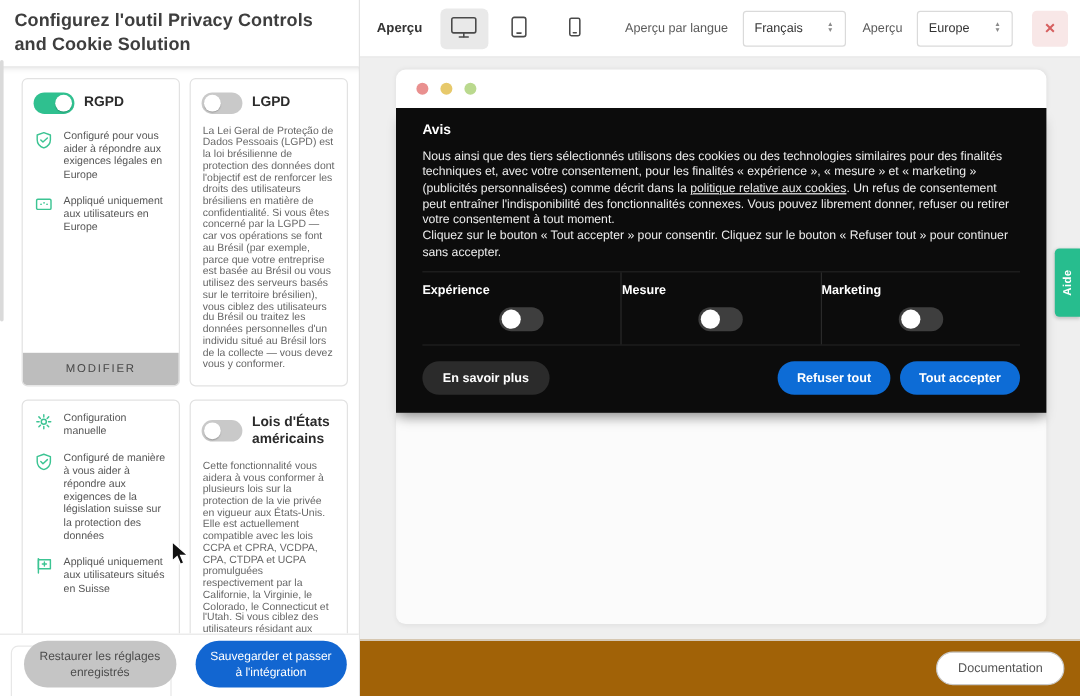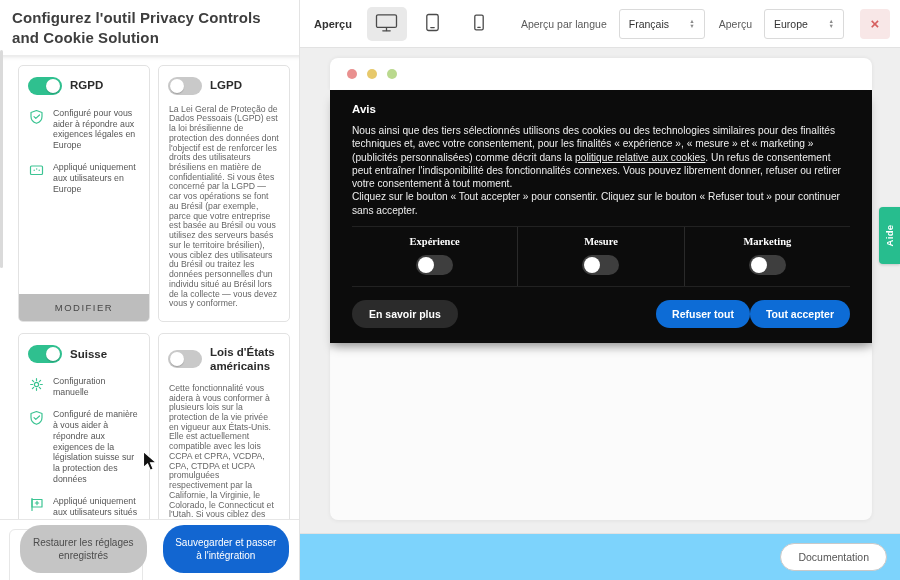--- a/index.html
+++ b/index.html
@@ -23,21 +23,21 @@
   .toggle.off .knob { left:2px; }
   .card-title { font-size:11.5px; font-weight:700; color:#2b2b2b; line-height:1.25; }
   .card-items { display:flex; flex-direction:column; gap:11px; padding:9px 10px 10px 10px; flex:1; }
   .card-item { display:flex; gap:9px; }
   .item-icon { flex:none; width:15px; height:15px; margin-top:1px; }
   .item-icon svg { stroke:#3cc493; fill:none; stroke-width:1.2; stroke-linecap:round; stroke-linejoin:round; }
   .item-text { font-size:8.8px; line-height:1.24; color:#555; }
   .card-body { font-size:8.7px; line-height:1.12; color:#666; padding:6px 10px 12px 10px; flex:1; }
   .card-action { background:#bdbdbd; text-align:center; font-size:9.5px; font-weight:400; letter-spacing:1.5px; color:#474747; padding:8px 0; cursor:pointer; }
   .scrollbar-thumb { position:absolute; left:0; top:50px; width:3px; height:218px; background:#dadada; border-radius:2px; }
-  .left-footer { height:61px; flex:none; border-top:1px solid #e6e6e6; background:#fff; position:relative; display:flex; gap:16px; padding:5px 10px 7px 20px; }
+  .left-footer { height:52px; flex:none; border-top:1px solid #e6e6e6; background:#fff; position:relative; display:flex; gap:16px; padding:5px 10px 7px 20px; }
   .partial-card { position:absolute; top:9px; left:9px; width:134px; height:60px; border:1px solid #e7e7e7; border-radius:6px 6px 0 0; z-index:0; }
   .btn-restore, .btn-save { position:relative; z-index:1; flex:1; border:none; border-radius:21px; font-size:10px; line-height:1.3; font-family:inherit; cursor:pointer; padding:4px 10px; }
   .btn-restore { background:#c5c5c5; color:#4c4c4c; }
   .btn-save { background:#1266d1; color:#fff; }
 
   
   .right-panel { flex:1; min-width:0; display:flex; flex-direction:column; background:#efefef; position:relative; }
   .toolbar { height:48px; flex:none; background:#fff; border-bottom:1px solid #e2e2e2; display:flex; align-items:center; padding:0 10px 0 14px; gap:6px; }
   .toolbar-title { font-size:11px; font-weight:700; color:#333; margin-right:9px; }
   .device-btn { width:40px; height:34px; border:none; background:transparent; border-radius:5px; display:flex; align-items:center; justify-content:center; cursor:pointer; }
@@ -53,35 +53,35 @@
   .preview-area { flex:1; position:relative; padding:10px 28px 11px 30px; overflow:hidden; }
   .mockup { width:542px; height:462px; display:flex; flex-direction:column; position:relative; }
   .mockup-top { height:32px; flex:none; background:#fff; border-radius:8px 8px 0 0; display:flex; align-items:center; gap:10px; padding-left:17px; box-shadow:0 0 4px rgba(0,0,0,.07); }
   .dot { width:10px; height:10px; border-radius:50%; }
   .dot-red { background:#e9908f; } .dot-yellow { background:#e7c96b; } .dot-green { background:#bad98e; }
   .banner { flex:none; background:#0c0c0c; padding:13px 22px 15px; box-shadow:0 7px 10px -3px rgba(0,0,0,.28); position:relative; z-index:2; }
   .banner-title { font-size:11.5px; font-weight:700; color:#fff; margin-bottom:9px; }
   .banner-text { font-size:10.2px; line-height:1.3; color:#ededed; }
   .banner-link { color:#ededed; text-decoration:underline; cursor:pointer; }
   .consent-row { display:flex; border-top:1px solid #222; border-bottom:1px solid #222; margin-top:9px; }
-  .consent-col { flex:1; text-align:center; padding:9px 0 11px;font-family:Liberation Serif, serif; }
+  .consent-col { flex:1; padding:9px 0 11px; }
   .consent-col + .consent-col { border-left:1px solid #2a2a2a; }
   .consent-label { font-size:10.5px; font-weight:600; color:#fff; margin-bottom:8px; }
   .mini-toggle { width:37px; height:20px; background:#3e3e3e; border-radius:10px; margin:0 auto; position:relative; cursor:pointer; }
   .mini-knob { position:absolute; left:2px; top:2px; width:16px; height:16px; border-radius:50%; background:#fff; }
-  .banner-actions { display:flex; align-items:center; margin-top:13px; }
+  .banner-actions { display:flex; align-items:center; gap:8px; margin-top:13px; }
   .btn-learn { background:#2b2b2b; color:#fff; border:none; border-radius:14px; padding:8px 17px; font-size:10.5px; font-weight:600; cursor:pointer; font-family:inherit; }
   .actions-spacer { flex:1; }
   .btn-primary { background:#0d6cd6; color:#fff; border:none; border-radius:14px; padding:8px 16px; font-size:10.5px; font-weight:700; cursor:pointer; font-family:inherit; }
   .mockup-page { flex:1; background:#fbfbfb; border-radius:0 0 8px 8px; box-shadow:inset 0 9px 9px -7px rgba(0,0,0,.2), 0 1px 4px rgba(0,0,0,.06); }
 
   .help-tab { position:absolute; right:0; top:207px; width:21px; height:57px; background:#27bd8e; border-radius:4px 0 0 4px; display:flex; align-items:center; justify-content:center; cursor:pointer; z-index:6; box-shadow:0 1px 3px rgba(0,0,0,.18); }
   .help-tab span { transform:rotate(-90deg); font-size:9.5px; font-weight:700; color:#fff; letter-spacing:.3px; }
 
-  .right-footer { height:47px; flex:none; background:#7dd3fc; border-top:1px solid #e2e2e2; display:flex; align-items:center; justify-content:flex-end; padding-right:13px; }
+  .right-footer { height:47px; flex:none; background:#a16207; border-top:1px solid #e2e2e2; display:flex; align-items:center; justify-content:flex-end; padding-right:13px; }
   .btn-doc { border:1px solid #c9c9c9; background:#fff; border-radius:15px; padding:7px 17px; font-size:10.5px; color:#555; cursor:pointer; font-family:inherit; }
 
   .cursor { position:absolute; left:142px; top:450px; z-index:60; pointer-events:none; }
 </style>
 </head>
 <body>
 
 <div class="app">
 
   <div class="left-panel">
@@ -128,26 +128,20 @@
           <div class="card-head">
             <div class="toggle off">
                 <div class="knob"></div>
               </div>
             <div class="card-title">LGPD</div>
           </div>
           <div class="card-body">La Lei Geral de Proteção de Dados Pessoais (LGPD) est la loi brésilienne de protection des données dont l'objectif est de renforcer les droits des utilisateurs brésiliens en matière de confidentialité. Si vous êtes concerné par la LGPD — car vos opérations se font au Brésil (par exemple, parce que votre entreprise est basée au Brésil ou vous utilisez des serveurs basés sur le territoire brésilien), vous ciblez des utilisateurs du Brésil ou traitez les données personnelles d'un individu situé au Brésil lors de la collecte — vous devez vous y conformer.</div>
         </div>
 
         <div class="card">
-          <div class="card-head">
-            <div class="toggle on">
-                <div class="knob"></div>
-              </div>
-            <div class="card-title">Suisse</div>
-          </div>
           <div class="card-items">
             <div class="card-item">
               <span class="item-icon">
                 <svg width="15" height="15" viewBox="0 0 15 15">
                     <circle cx="7.5" cy="7.5" r="2.1"></circle>
                     <path d="M7.5 1.7v1.9M7.5 11.4v1.9M1.7 7.5h1.9M11.4 7.5h1.9M3.4 3.4l1.3 1.3M10.3 10.3l1.3 1.3M11.6 3.4l-1.3 1.3M4.7 10.3l-1.3 1.3"></path>
                   </svg>
               </span>
               <span class="item-text">Configuration manuelle</span>
             </div>

